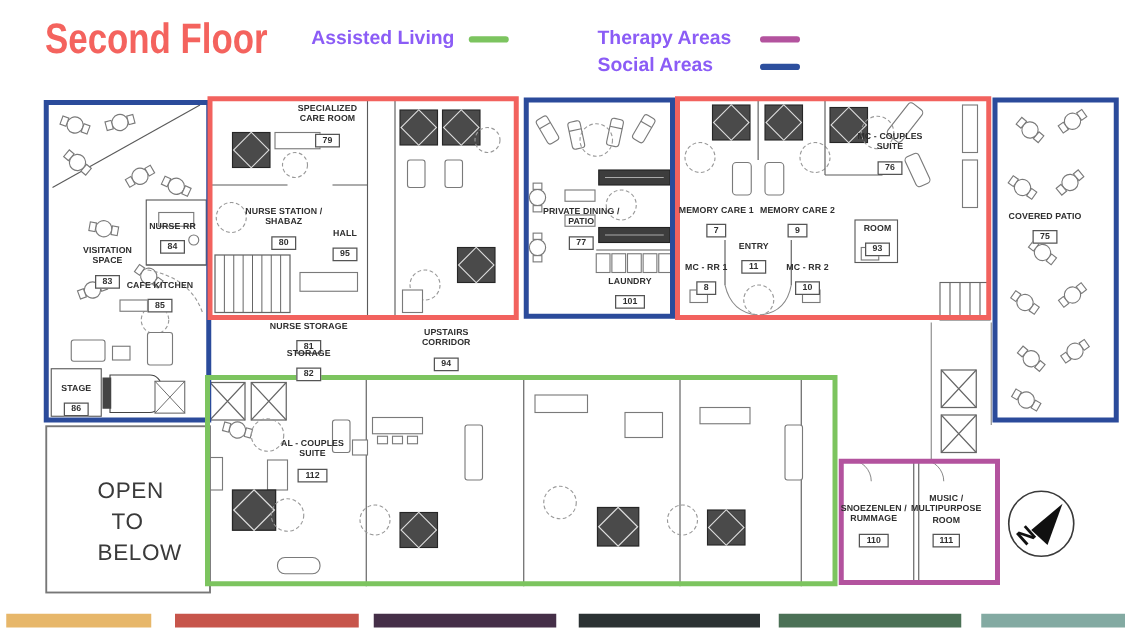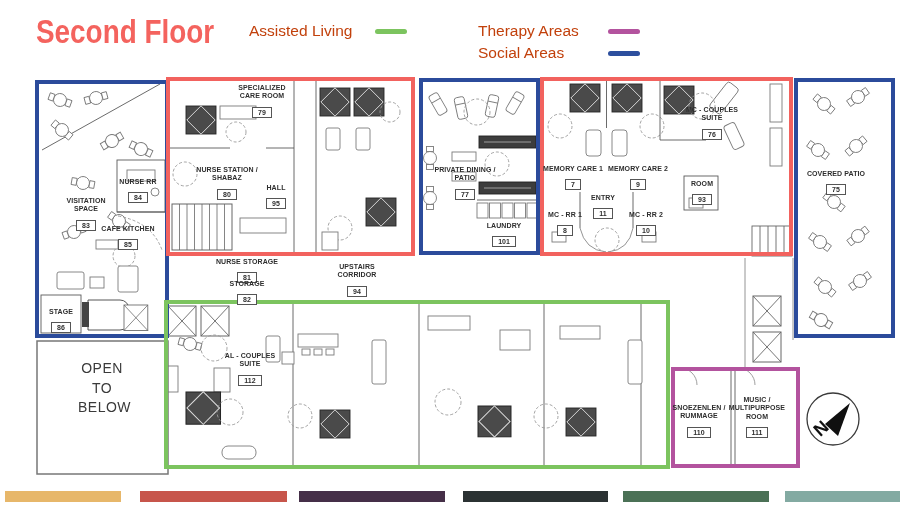--- a/index.html
+++ b/index.html
@@ -7,43 +7,43 @@
   body { background:#fff; font-family:"Liberation Sans", sans-serif; position:relative; overflow:hidden; }
   .page { position:relative; width:884px; height:506px; background:#fff; }
 
   .title { position:absolute; left:36px; top:12px; font-size:34px; font-weight:bold;
            transform:scaleX(0.82); transform-origin:left top; white-space:nowrap; z-index:5; }
 
   .legend-col { position:absolute; top:20px; z-index:5; }
   .legend-col.c1 { left:249px; }
   .legend-col.c2 { left:478px; }
   .legend-item { display:flex; align-items:center; height:22px; }
-  .legend-label { font-size:15.5px; color:#c2410c; }
+  .legend-label { font-size:15.5px; color:#8b5cf6;font-weight:bold; }
   .c1 .legend-label { width:126px; }
   .c2 .legend-label { width:130px; }
   .legend-dash { width:32px; height:5px; border-radius:2.5px; }
 
   svg.plan { position:absolute; left:0; top:0; z-index:1; }
 
   .zone { position:absolute; border:4px solid; z-index:2; background:transparent; }
   .z-social-left   { left:35px;  top:80px;  width:134px; height:258px; }
   .z-memory-left   { left:166px; top:77px;  width:249px; height:179px; }
   .z-social-center { left:419px; top:78px;  width:121px; height:177px; }
   .z-memory-right  { left:540px; top:77px;  width:253px; height:179px; }
   .z-social-right  { left:794px; top:78px;  width:101px; height:260px; }
   .z-assisted      { left:164px; top:300px; width:506px; height:169px; }
   .z-therapy       { left:671px; top:367px; width:129px; height:101px; }
 
   .room { position:absolute; transform:translateX(-50%); text-align:center; z-index:3; color:#2e2e2e; }
   .room .rn  { font-size:7px; font-weight:bold; line-height:1.18; letter-spacing:0.1px; }
   .room .tag { display:inline-block; border:1px solid #555; background:#fff; font-size:7px;
                line-height:9px; padding:0 5px; min-width:16px; margin-top:2px; font-weight:bold; }
 
-  .open-below { position:absolute; left:102px; top:359px; width:48px; transform:translateX(-50%);
-                text-align:center; font-size:14px; line-height:1.4; letter-spacing:0.5px;
+  .open-below { position:absolute; left:102px; top:380px; width:48px; transform:translateX(-50%);
+                text-align:center; font-size:18px; line-height:1.4; letter-spacing:0.5px;
                 color:#3a3a3a; z-index:3; }
 
   .fseg { position:absolute; top:491px; height:11px; z-index:5; }
 </style>
 </head>
 <body>
 
 <div class="page">
 
   <div class="title" style="color: rgb(244, 99, 94);">Second Floor</div>

